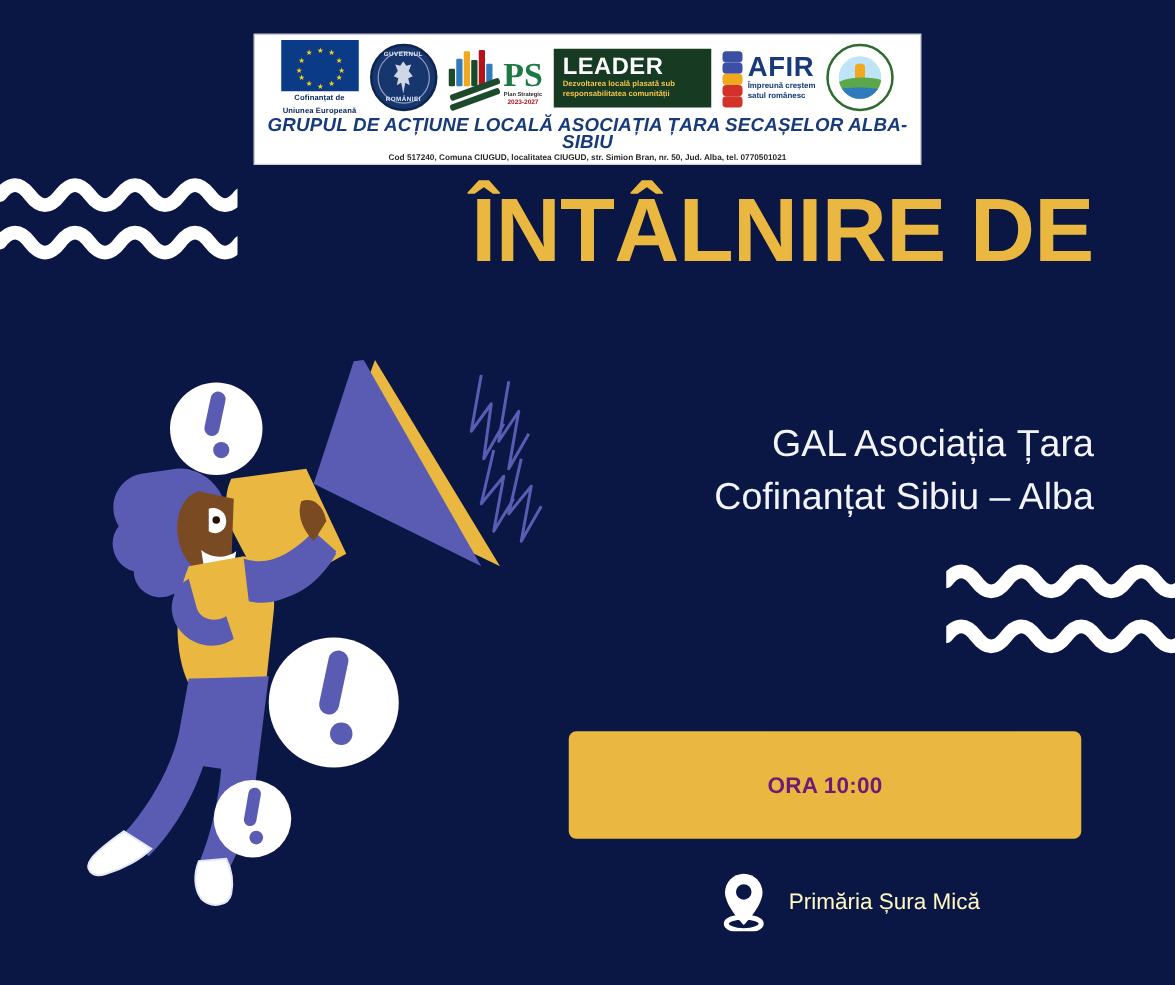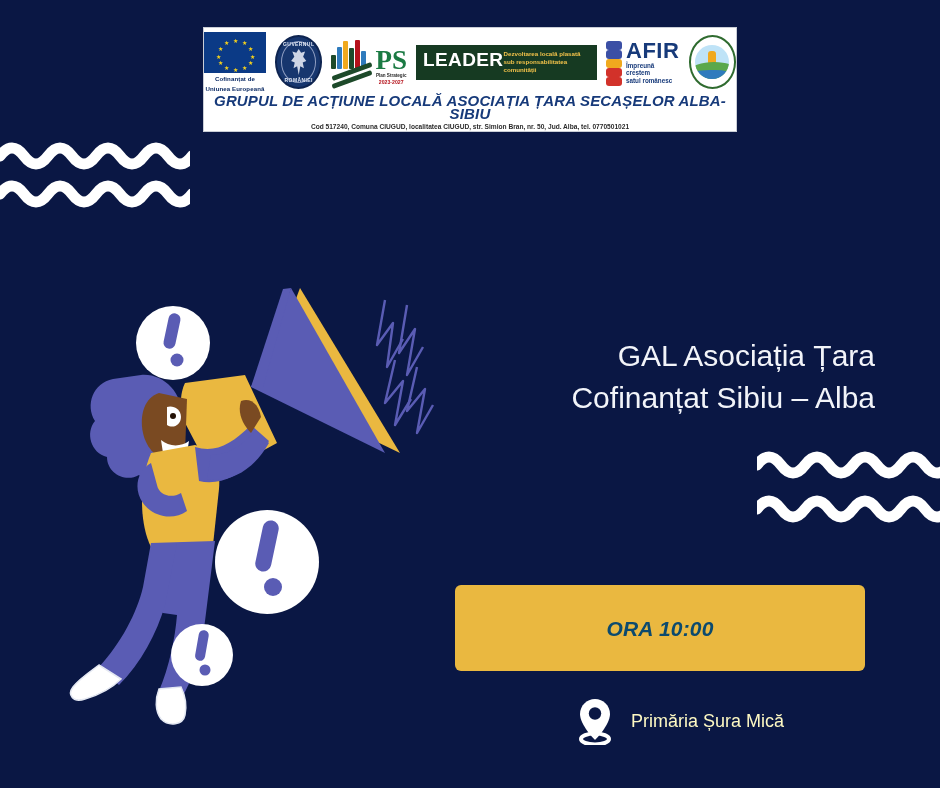--- a/index.html
+++ b/index.html
@@ -32,21 +32,21 @@
   .gov-seal .txt-top{top:4px;}
   .gov-seal .txt-bot{bottom:4px;}
   .ps-block{display:flex;align-items:flex-end;gap:4px;}
   .bars{position:relative;width:40px;height:46px;}
   .bars i{position:absolute;bottom:16px;width:5px;border-radius:1px;display:block;}
   .stripe{position:absolute;left:0;width:42px;height:5px;background:#1d4a2a;transform:rotate(-20deg);border-radius:2px;}
   .ps-logo{display:flex;flex-direction:column;align-items:center;}
   .ps-mark{font-size:27px;font-weight:bold;color:#1b7a43;line-height:26px;font-family:"Liberation Serif",serif;}
   .ps-sub{font-size:4.6px;font-weight:bold;color:#2b2b2b;line-height:6px;text-align:center;}
   .ps-sub2{font-size:5.2px;font-weight:bold;color:#b5121b;line-height:6px;}
-  .leader{background:#163a22;padding:5px 7px 6px;display:flex;flex-direction:row;align-items:flex-start;}
+  .leader{background:#163a22;padding:5px 7px 6px;display:flex;flex-direction:column;align-items:flex-start;}
   .leader-name{font-size:19px;font-weight:bold;color:#ffffff;line-height:20px;letter-spacing:.4px;}
   .leader-sub{font-size:6.2px;font-weight:bold;color:#f2c24a;line-height:8px;max-width:112px;}
   .afir{display:flex;align-items:center;gap:4px;}
   .wheat{width:16px;height:46px;position:relative;}
   .wheat b{position:absolute;left:0;width:16px;height:9px;border-radius:3px;display:block;}
   .afir-txt{display:flex;flex-direction:column;}
   .afir-name{font-size:22px;font-weight:bold;color:#173a7a;line-height:22px;letter-spacing:.5px;}
   .afir-sub{font-size:6.3px;font-weight:bold;color:#173a7a;line-height:7.6px;}
   .gal-seal{width:50px;height:50px;border-radius:50%;border:2px solid #2f6b2f;position:relative;background:#fff;
     display:flex;align-items:center;justify-content:center;overflow:hidden;}
@@ -75,21 +75,21 @@
     text-align:right;color:#f2f4f9;font-size:30px;line-height:42px;font-weight:normal;
   }
 
   
   .date-box{
     position:absolute;left:455px;top:585px;width:410px;height:86px;
     background:#eab840;border-radius:6px;
     display:flex;flex-direction:column;align-items:center;justify-content:center;
   }
   .date-box .l1{font-size:25px;font-weight:bold;color:#0a1744;line-height:31px;letter-spacing:.2px;}
-  .date-box .l2{font-size:21px;font-weight:bold;color:#0c4a6e;line-height:31px;letter-spacing:.2px;font-style:italic;}
+  .date-box .l2{font-size:18px;font-weight:bold;color:#701a75;line-height:31px;letter-spacing:.2px;}
 
   
   .location{position:absolute;left:575px;top:697px;display:flex;align-items:center;gap:16px;}
   .pin{width:40px;height:48px;position:relative;}
   .loc-text{font-size:18px;color:#fef9c3;text-align:center;}
 
   
   .illus{position:absolute;left:55px;top:275px;width:420px;height:460px;}
   .illus svg{display:block;}
 </style>
@@ -187,20 +187,21 @@
   </div>
 
   <div class="wave wave-right">
     <svg width="185" height="80" viewBox="0 0 185 80">
       <path d="M0,18 Q12,2 24,18 T48,18 T72,18 T96,18 T120,18 T144,18 T168,18 T192,18" fill="none" stroke="#ffffff" stroke-width="11" stroke-linecap="round"></path>
       <path d="M0,62 Q12,46 24,62 T48,62 T72,62 T96,62 T120,62 T144,62 T168,62 T192,62" fill="none" stroke="#ffffff" stroke-width="11" stroke-linecap="round"></path>
     </svg>
   </div>
 
   <div class="headline">
+    <div>ÎNTÂLNIRE DE</div>
   </div>
 
   <div class="subtitle">
     <div>GAL Asociația Țara</div>
     <div>Cofinanțat Sibiu – Alba</div>
   </div>
 
   <div class="date-box">
     <div class="l2">ORA 10:00</div>
   </div>

